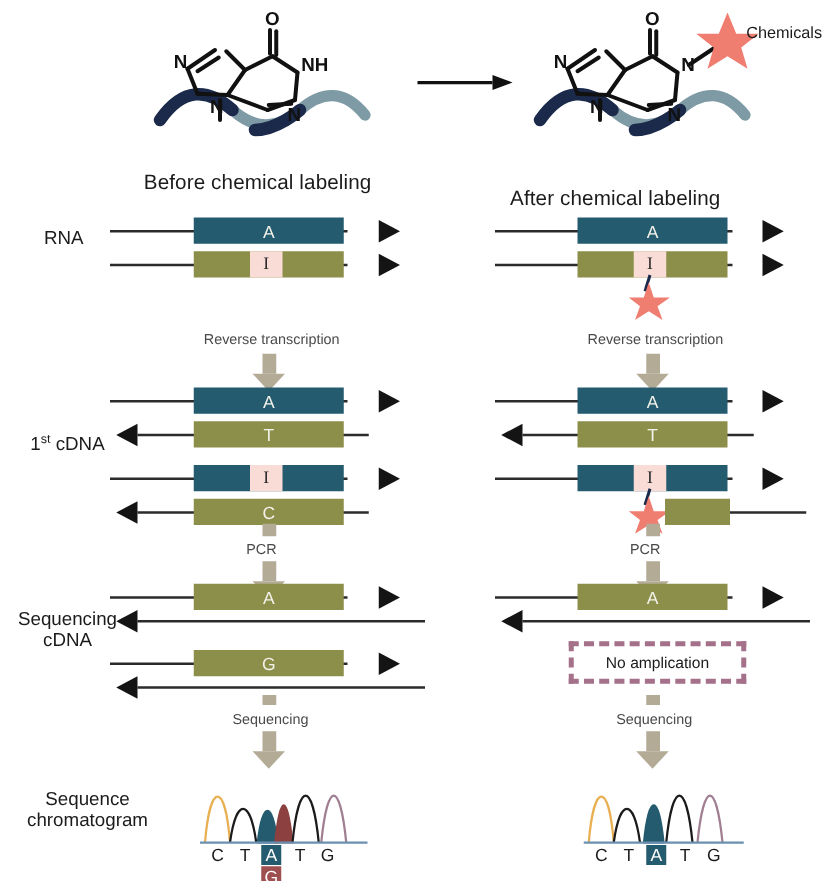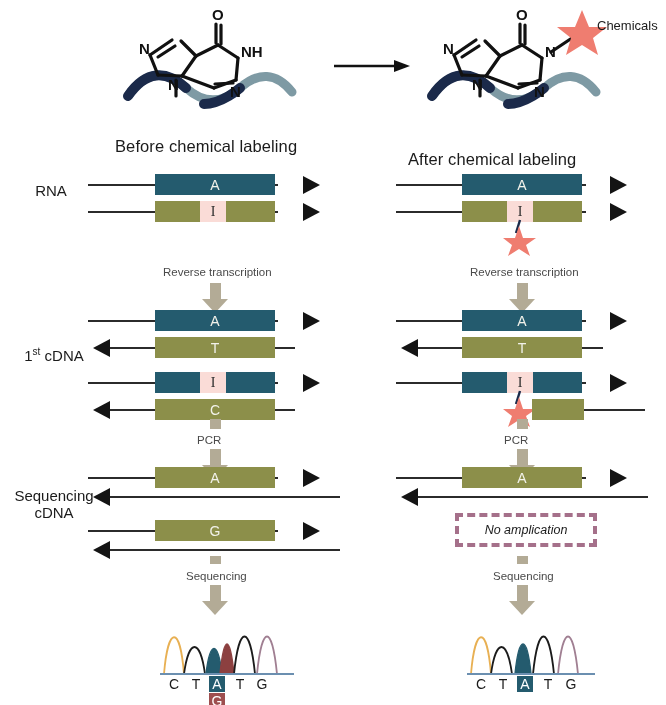--- a/index.html
+++ b/index.html
@@ -159,20 +159,22 @@
 <div class="abs rowlabel" style="left:6px;top:343px;width:96px;">
   <span>1</span><sup style="font-size:10px;">st</sup><span> cDNA</span>
 </div>
 
 <div class="abs rowlabel" style="left:6px;top:487px;width:96px;">
   <div>Sequencing</div>
   <div>cDNA</div>
 </div>
 
 <div class="abs rowlabel" style="left:0px;top:631px;width:140px;">
+  <div>Sequence</div>
+  <div>chromatogram</div>
 </div>
 
 <div class="hline abs" style="left:88px;top:184px;width:190px;"></div>
 <div class="arrow-r abs" style="left:303px;top:176px;"></div>
 <div class="bar teal" style="left:155px;top:174px;width:120px;">
   <span>A</span>
 </div>
 
 <div class="hline abs" style="left:88px;top:211px;width:190px;"></div>
 <div class="arrow-r abs" style="left:303px;top:203px;"></div>
@@ -327,21 +329,21 @@
 </div>
 
 <div class="hline abs" style="left:396px;top:477px;width:190px;"></div>
 <div class="arrow-r abs" style="left:610px;top:469px;"></div>
 <div class="bar olive" style="left:462px;top:467px;width:120px;">
   <span>A</span>
 </div>
 <div class="hline abs" style="left:418px;top:496px;width:230px;"></div>
 <div class="arrow-l abs" style="left:401px;top:488px;"></div>
 
-<div class="noamp" style="left:455px;top:513px;width:142px;height:34px;font-style:italic;">
+<div class="noamp" style="left:455px;top:513px;width:142px;height:34px;">
   <span>No amplication</span>
 </div>
 
 <div class="abs steplabel" style="left:493px;top:570px;">Sequencing</div>
 <div class="garrow abs" style="left:509px;top:556px;">
   <div class="shaft" style="height:8px;"></div>
 </div>
 <div class="garrow abs" style="left:509px;top:585px;">
   <div class="shaft"></div>
     <div class="head"></div>

